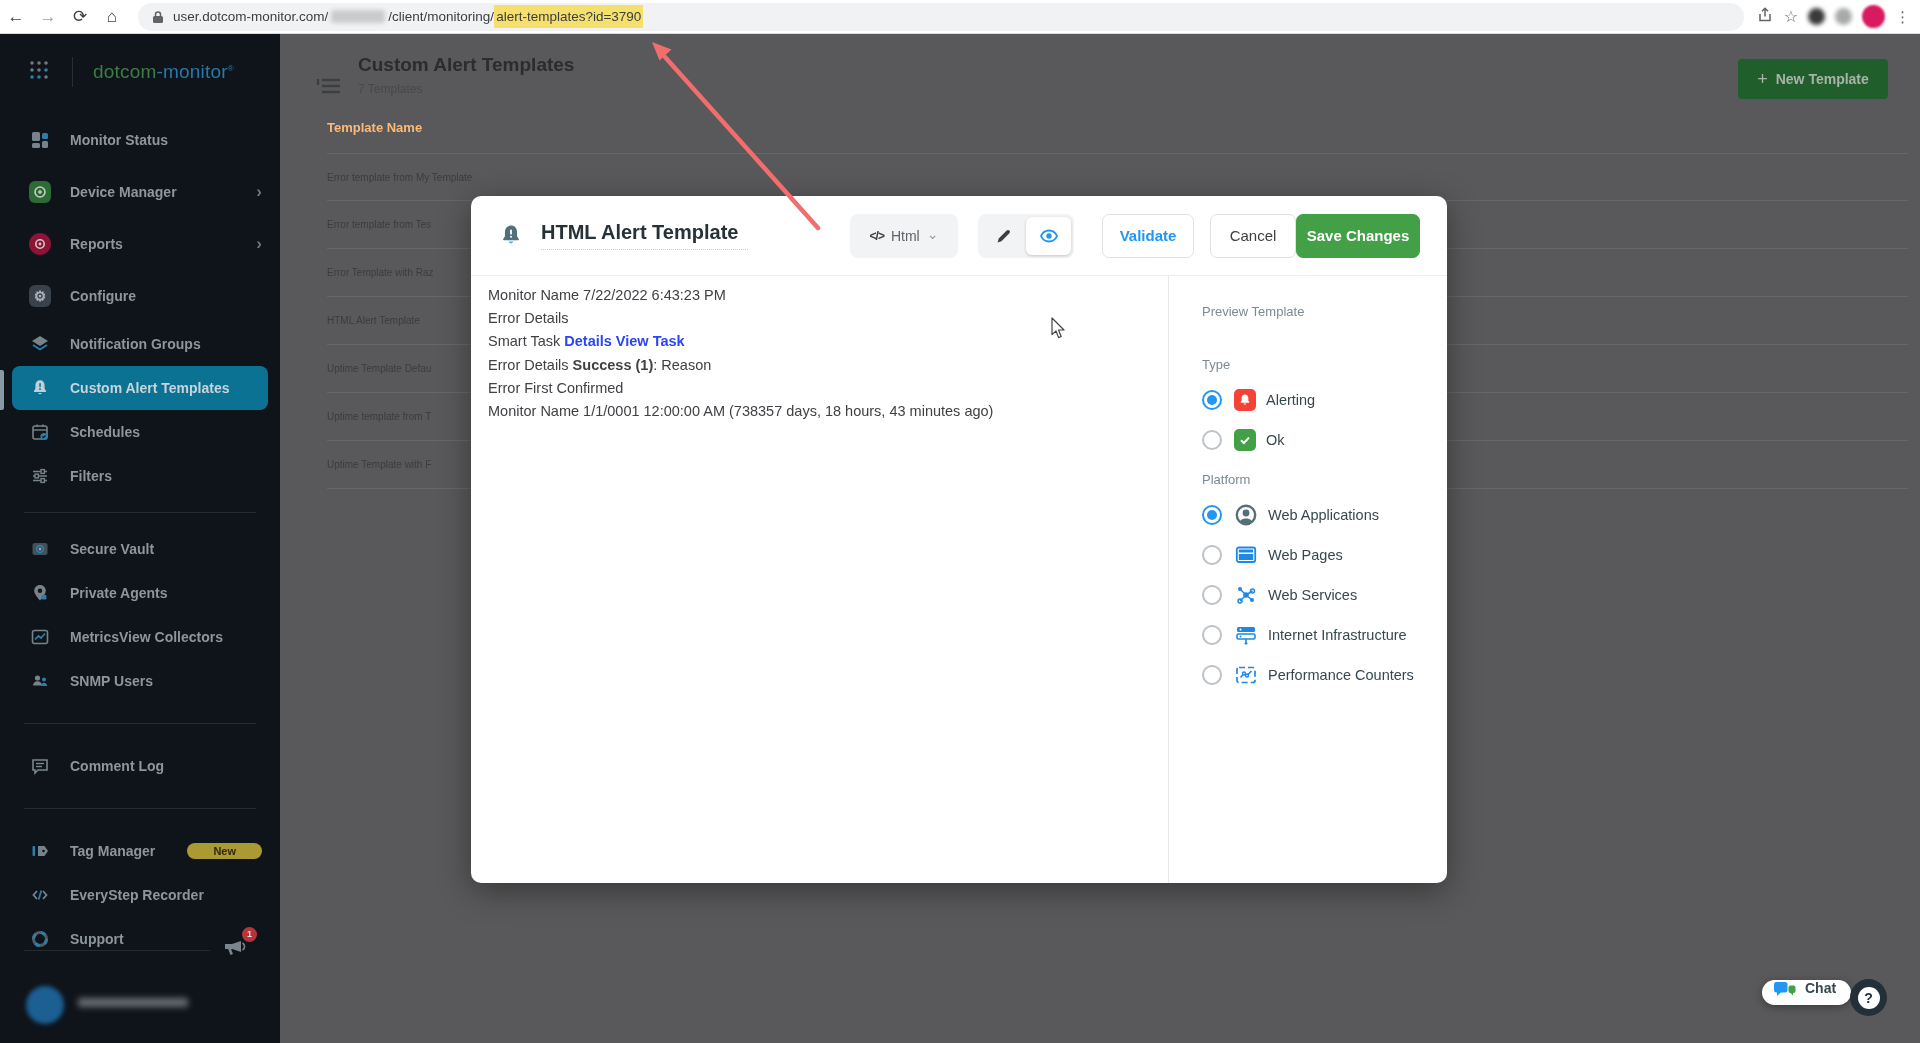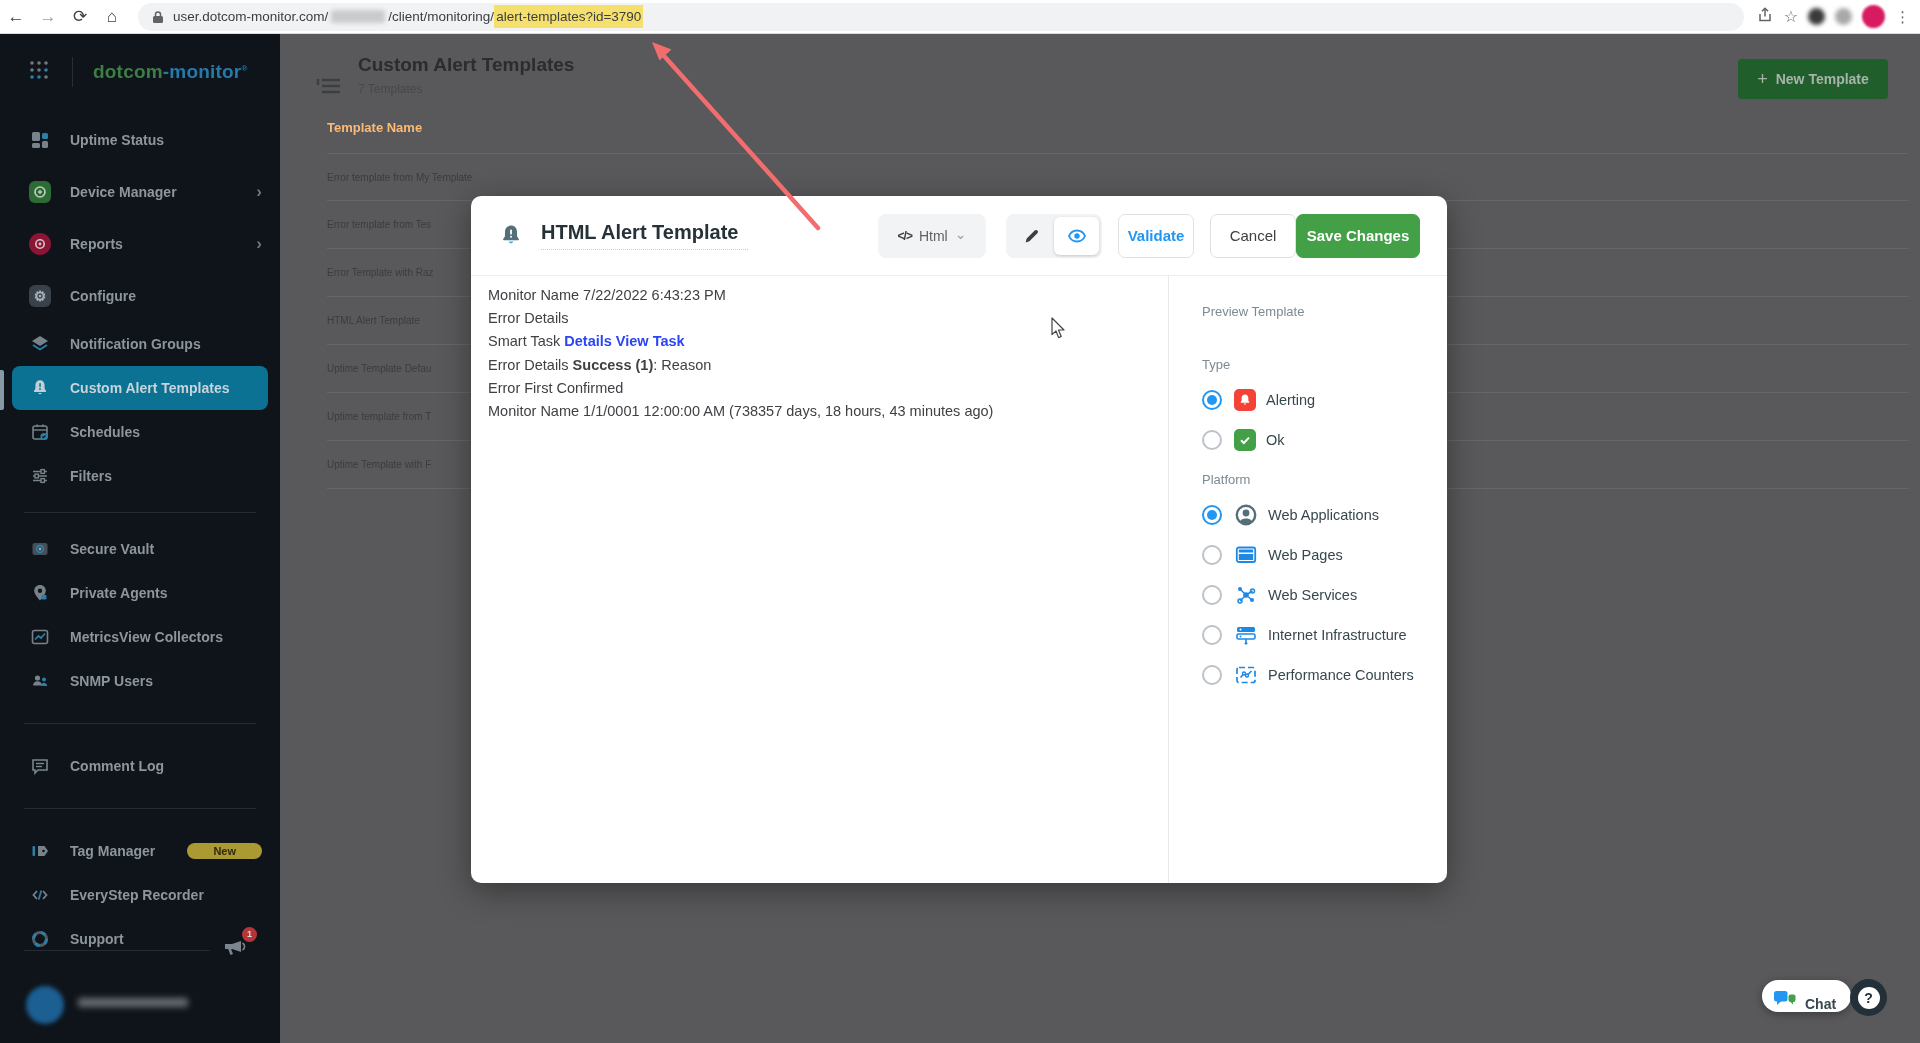--- a/index.html
+++ b/index.html
@@ -22,21 +22,21 @@
   .star { font-size:16px; color:#5f6368; }
   .kebab { font-size:15px; color:#5f6368; letter-spacing:0; }
 
   
   .page { position:absolute; top:34px; left:0; right:0; bottom:0; background:#59595b; overflow:hidden; }
 
   
   .sidebar { position:absolute; top:0; left:0; bottom:0; width:280px; background:#0f141a; }
   .sb-head { height:76px; display:flex; align-items:center; padding-left:28px; }
   .sb-sep { width:1px; height:30px; background:#272e36; margin:0 20px 0 22px; }
-  .logo { font-size:19px; font-weight:700; letter-spacing:.2px; }
+  .logo { font-size:19px; font-weight:400; letter-spacing:.2px; }
   .logo .g { color:#3e7d44; } .logo .b { color:#2679a8; }
   .logo .r { font-size:8px; color:#2679a8; vertical-align:super; }
   .nav { padding-top:4px; }
   .nitem { height:44px; display:flex; align-items:center; padding:0 18px 0 28px;
            color:#8d969d; font-size:14px; font-weight:600; cursor:pointer; }
   .nitem.tall { height:52px; }
   .nicon { width:24px; height:24px; margin-right:18px; display:flex; align-items:center; justify-content:center; flex:none; }
   .chip { width:22px; height:22px; display:flex; align-items:center; justify-content:center; }
   .nitem.active { background:#0b7294; border-radius:8px; margin:0 12px; padding:0 6px 0 16px; color:#c9d4da; }
   .active-bar { position:absolute; left:0; top:336px; width:4px; height:40px; background:#8799a5; border-radius:0 2px 2px 0; }
@@ -76,21 +76,21 @@
   .mtitle { font-size:20px; font-weight:700; color:#263238; border-bottom:1px dotted #c8ccce; padding:0 10px 5px 0; }
   .fmt { margin-left:auto; width:108px; height:44px; background:#f1f3f4; border:none; border-radius:8px;
          display:flex; align-items:center; justify-content:center; gap:7px; color:#5f6368; font-size:14px; cursor:default; }
   .fmt .code { font-size:12px; font-weight:700; color:#3c4043; letter-spacing:-1px; }
   .fmt .caret { color:#9aa0a6; font-size:14px; margin-top:-4px; }
   .seg { margin-left:20px; width:96px; height:44px; background:#f1f3f4; border-radius:8px; display:flex; padding:3px; }
   .segbtn { flex:1; display:flex; align-items:center; justify-content:center; border-radius:6px; cursor:pointer; }
   .segbtn.on { background:#fff; box-shadow:0 1px 3px rgba(0,0,0,.18); }
   .mbtn { height:44px; border-radius:7px; font-size:15px; display:flex; align-items:center; justify-content:center;
           cursor:pointer; border:1px solid #dfe1e5; background:#fff; font-family:inherit; }
-  .validate { margin-left:16px; width:76px; color:#2196f3; font-weight:600; }
+  .validate { margin-left:28px; width:92px; color:#2196f3; font-weight:600; }
   .cancel { margin-left:16px; width:86px; color:#3c4043; }
   .save { width:124px; background:#43a047; border-color:#43a047; color:#fff; font-weight:700; }
   .mbody { position:absolute; top:80px; left:0; right:0; bottom:0; display:flex; }
   .preview { flex:1; padding:8px 20px 0 17px; }
   .pl { font-size:14.5px; line-height:23.2px; color:#3f4145; white-space:pre-wrap; }
   .plink { color:#2945f5; font-weight:700; cursor:pointer; }
   .pbold { font-weight:700; }
   .opts { width:279px; border-left:1px solid #e6e8ea; padding:28px 10px 0 33px; }
   .panel-title { font-size:13px; color:#7b8a93; }
   .grp { font-size:13px; color:#7b8a93; margin-top:38px; margin-bottom:8px; }
@@ -98,22 +98,22 @@
   .radio { width:20px; height:20px; border-radius:50%; border:2px solid #bcc2c7; background:#fff;
            margin-right:12px; flex:none; position:relative; }
   .radio.sel { border-color:#2196f3; }
   .radio.sel::after { content:""; position:absolute; inset:3px; border-radius:50%; background:#2196f3; }
   .tchip { width:22px; height:22px; border-radius:5px; display:flex; align-items:center; justify-content:center;
            margin-right:10px; flex:none; }
   .picon { width:24px; height:24px; margin-right:10px; display:flex; align-items:center; justify-content:center; flex:none; }
   .optlabel { font-size:14.5px; color:#37474f; }
 
   
-  .chat { position:absolute; left:1762px; top:980px; height:32px; background:#fff; border-radius:18px;
-          box-shadow:0 2px 8px rgba(0,0,0,.35); display:flex; align-items:flex-end; padding:0 15px 0 11px;
+  .chat { position:absolute; left:1762px; top:980px; height:25px; background:#fff; border-radius:18px;
+          box-shadow:0 2px 8px rgba(0,0,0,.35); display:flex; align-items:flex-start; padding:0 15px 0 11px;
           gap:8px; z-index:40; cursor:pointer; font-size:14px; font-weight:600; color:#37474f; }
   .help { position:absolute; left:1850px; top:979px; width:37px; height:37px; border-radius:50%;
           background:#233039; z-index:40; display:flex; align-items:center; justify-content:center; cursor:pointer; }
   .help .inner { width:22px; height:22px; border-radius:50%; background:#fff; color:#233039;
                  font-weight:700; font-size:14px; text-align:center; line-height:22px; }
   .annot { position:absolute; top:0; left:0; z-index:50; pointer-events:none; }
   .cursor { position:absolute; left:1048px; top:316px; z-index:60; pointer-events:none; }
 </style>
 </head>
 <body>
@@ -176,21 +176,21 @@
     <div class="nav">
       <div class="nitem tall">
         <span class="nicon">
           <svg width="20" height="20">
               <rect x="2" y="2" width="8" height="9" rx="1.5" fill="#78828a"></rect>
               <rect x="12" y="3" width="6" height="6" rx="1.5" fill="#2b7fa8"></rect>
               <rect x="2" y="13" width="8" height="5" rx="1.5" fill="#78828a"></rect>
               <rect x="12" y="11" width="6" height="7" rx="1.5" fill="#78828a"></rect>
             </svg>
         </span>
-          <span>Uptime Status</span>
+          <span>Monitor Status</span>
       </div>
       <div class="nitem tall">
         <span class="nicon">
           <span class="chip" style="background:#2c6b33;border-radius:6px">
               <svg width="14" height="14">
                 <circle cx="7" cy="7" r="5" fill="none" stroke="#c2cdc4" stroke-width="1.6"></circle>
                 <circle cx="7" cy="7" r="1.8" fill="#c2cdc4"></circle>
               </svg>
             </span>
         </span>

